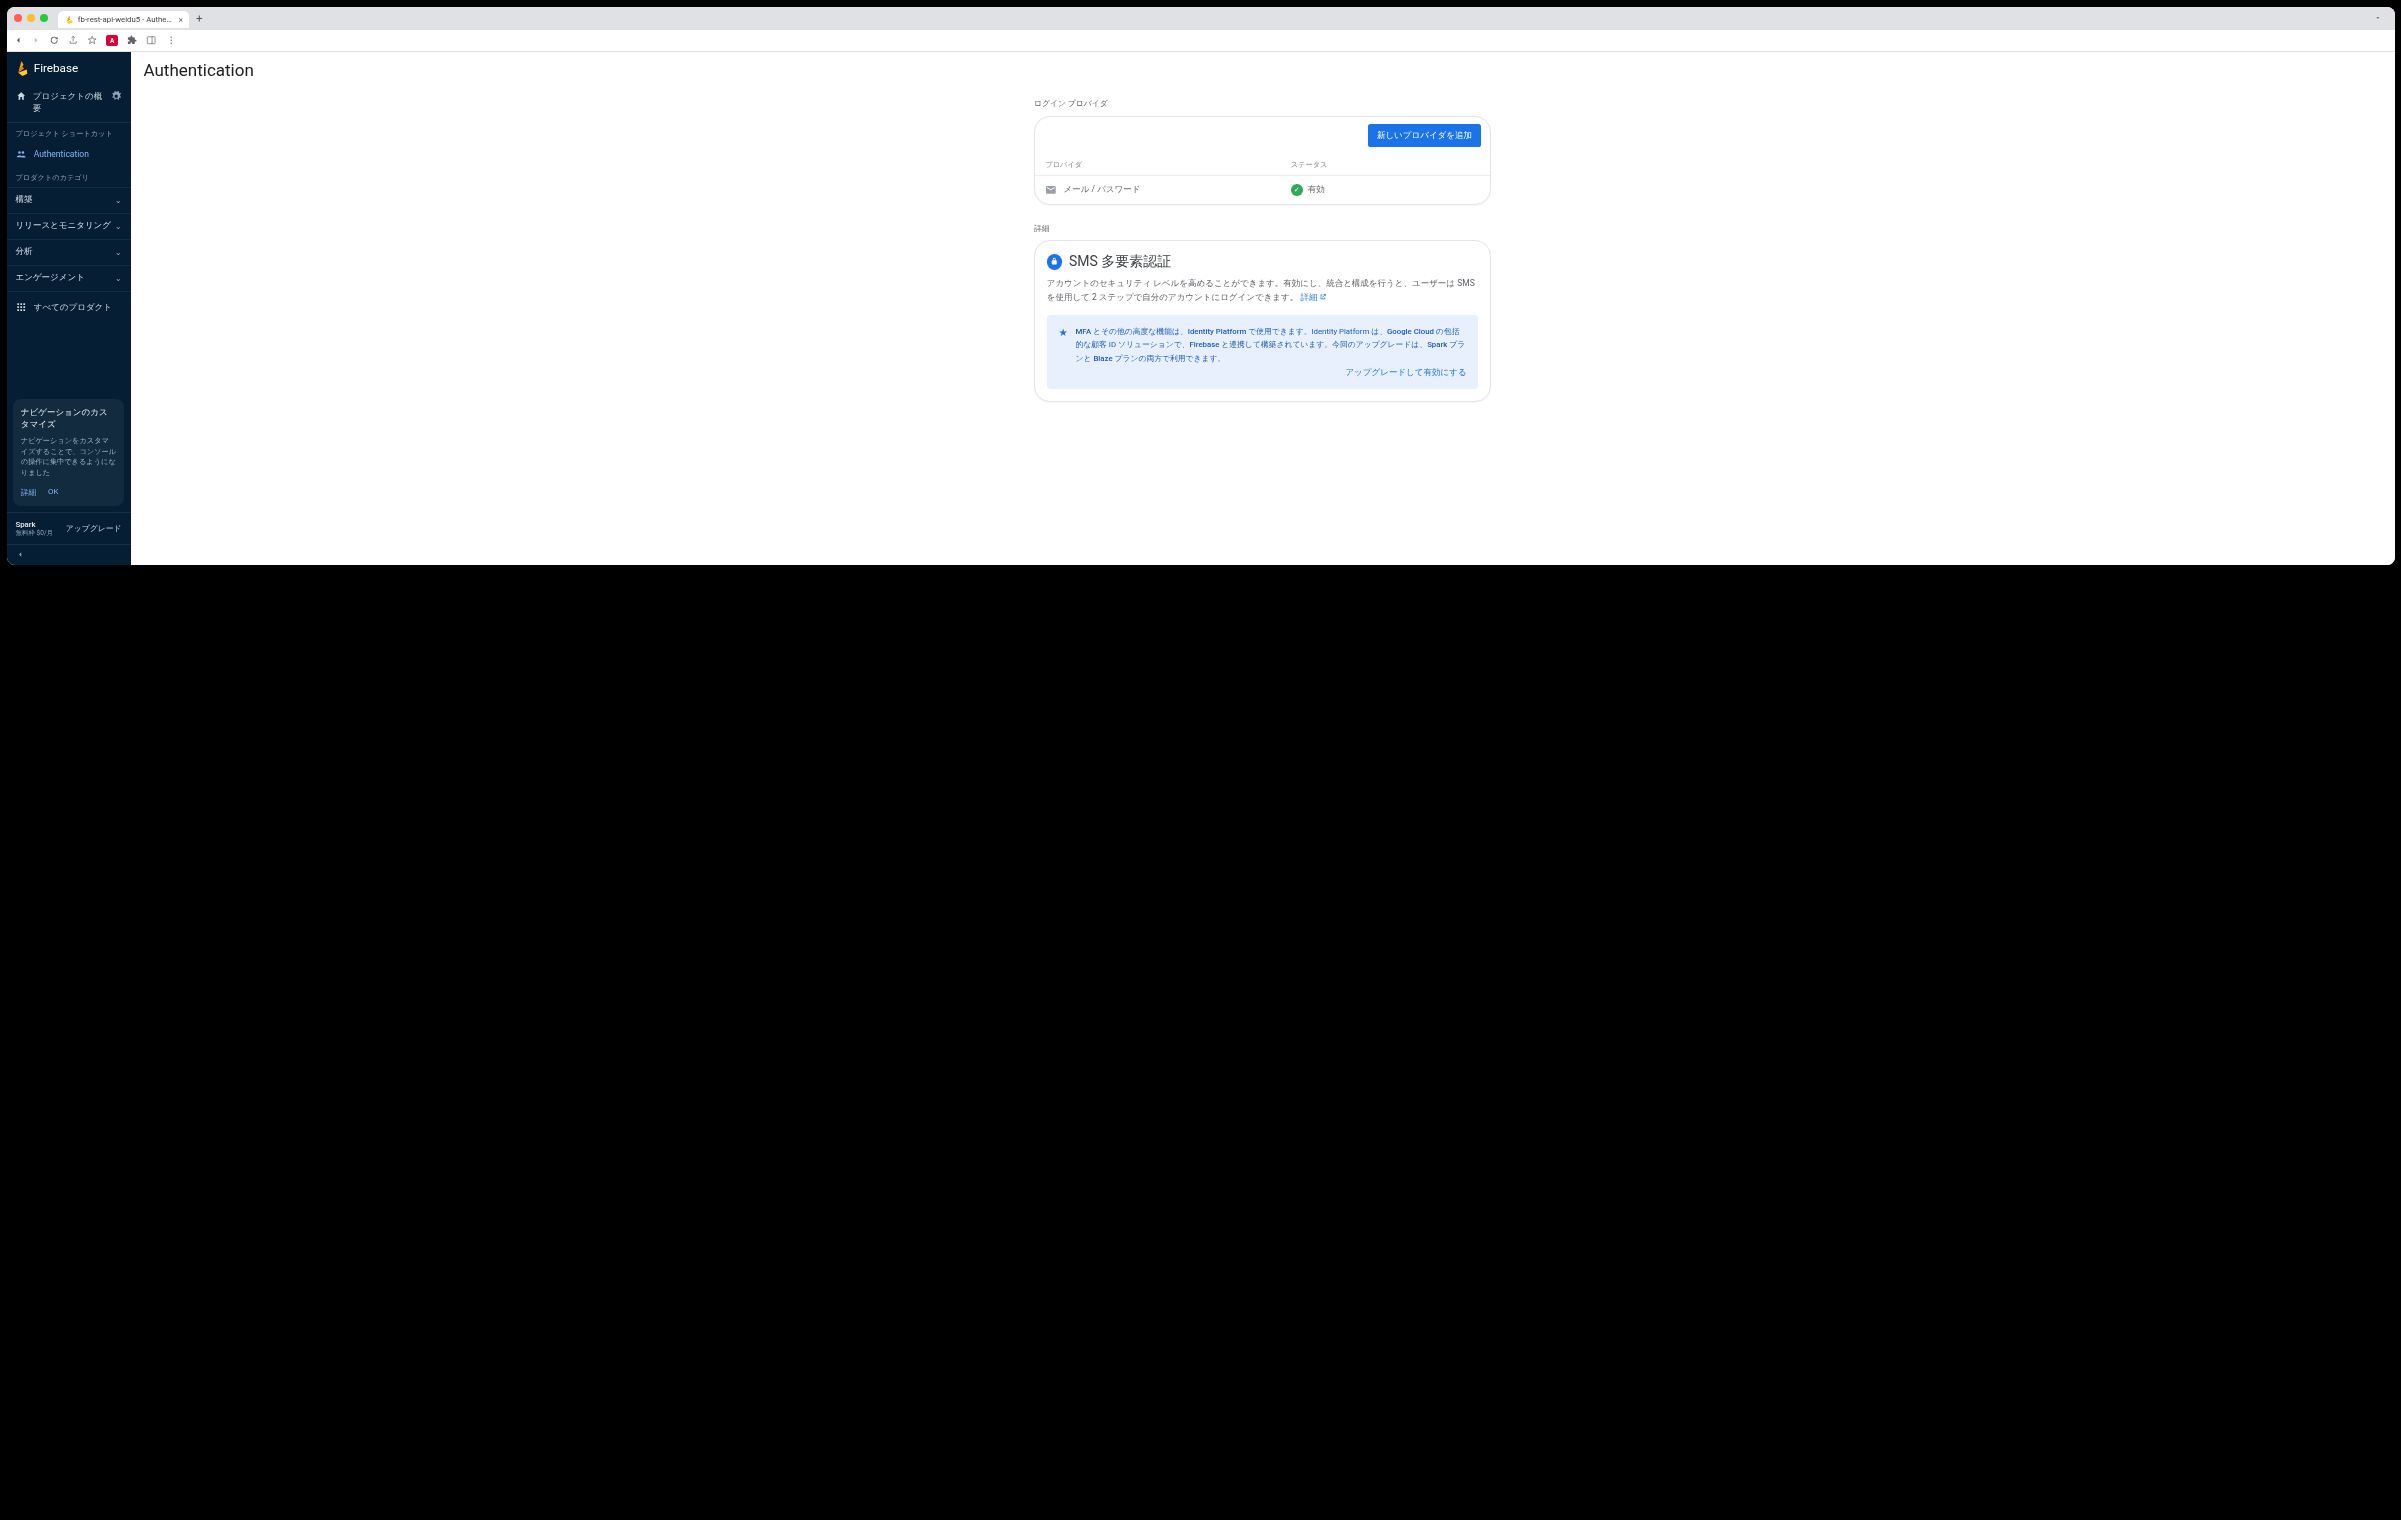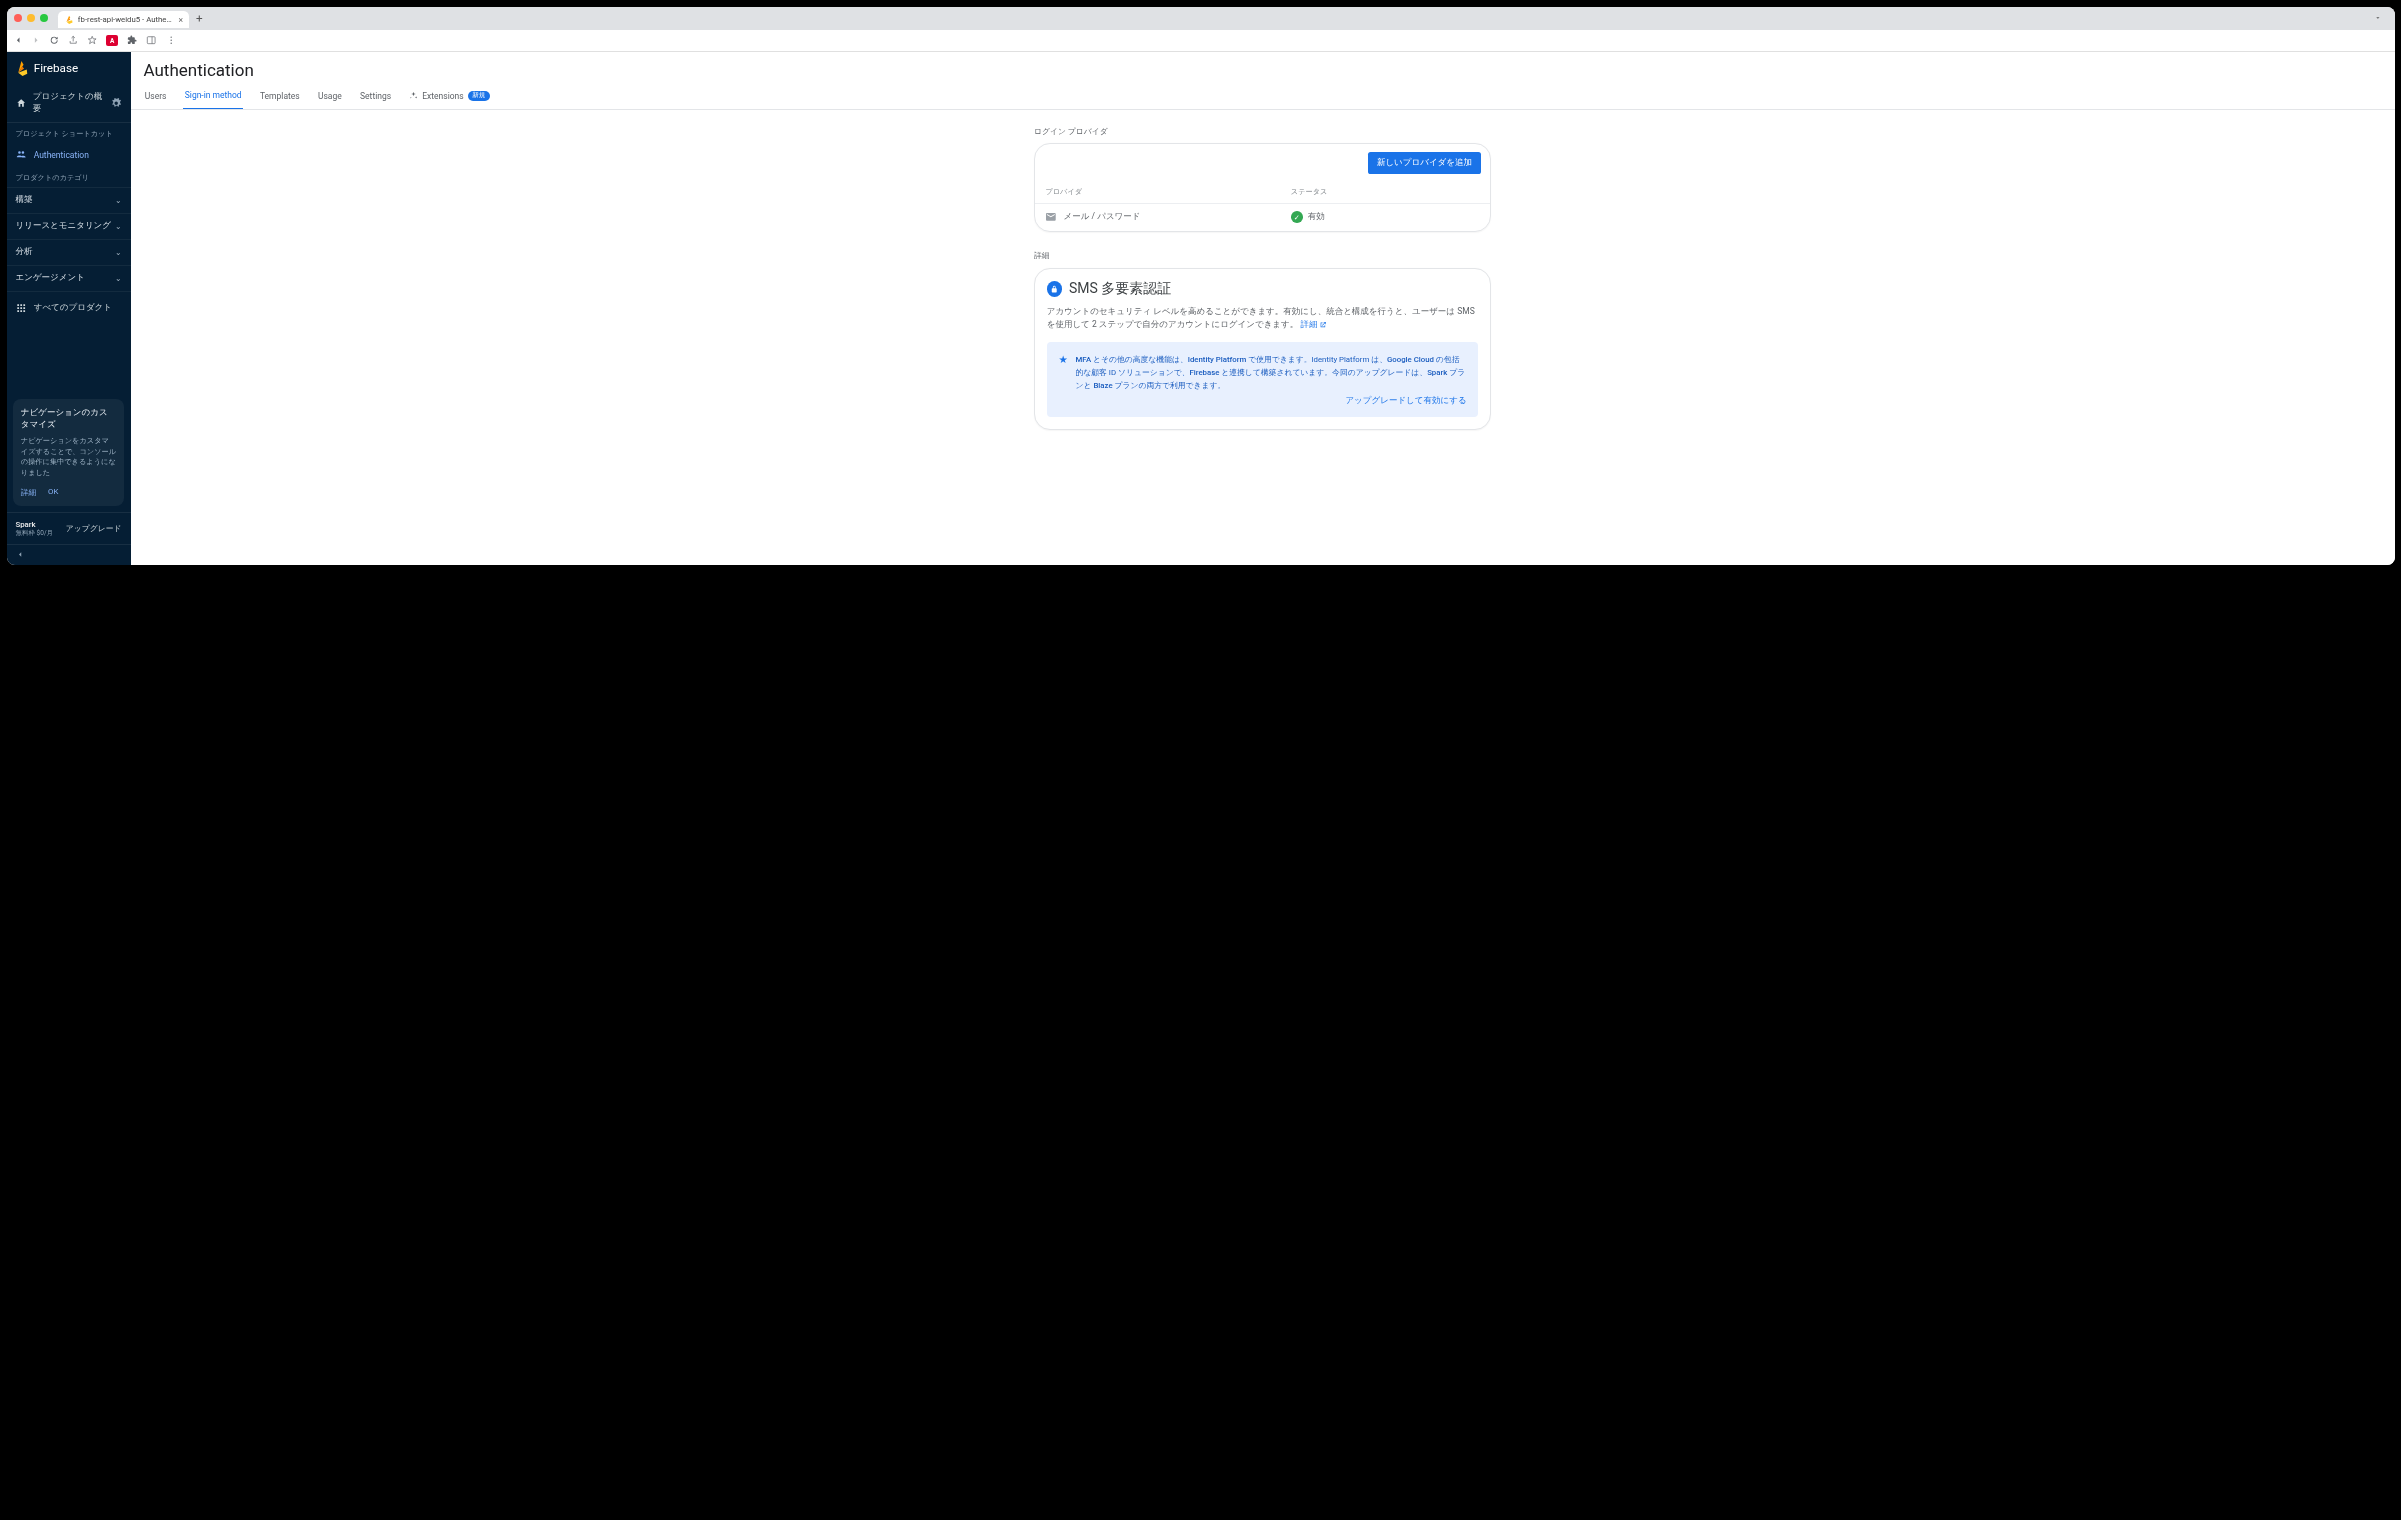--- a/index.html
+++ b/index.html
@@ -18,21 +18,21 @@
 .tab-chevron { margin-left:auto; margin-right:5.2px; color:#555; }
 .addressbar { height:22px; background:#fff; display:flex; align-items:center; padding:0 6.5px; gap:7.8px; border-bottom:0.7px solid #e0e0e0; }
 .nav-ico { color:#5f6368; cursor:pointer; display:flex; align-items:center; }
 .url-box { flex:1; display:flex; align-items:center; gap:3.9px; font-size:8.5px; color:#5f6368; }
 .url-box .host { color:#202124; }
 .addr-right { display:flex; gap:9px; align-items:center; color:#5f6368; }
 .ext-badge { width:11.7px; height:11.7px; background:#dd0031; border-radius:2px; display:flex; align-items:center; justify-content:center; color:#fff; font-size:6.5px; font-weight:bold; }
 .app { flex:1; display:flex; overflow:hidden; }
 .sidebar { width:124px; background:#0c2340; background:linear-gradient(180deg,#051e34 0%,#051e34 100%); color:#b8c7d6; display:flex; flex-direction:column; font-size:8.5px; }
 .sb-header { display:flex; align-items:center; gap:5.2px; padding:7.8px 9px; color:#fff; font-size:11.7px; }
-.sb-row { display:flex; align-items:center; gap:6.5px; padding:6.5px 9px; cursor:pointer; color:#cfd8dc; }
+.sb-row { display:flex; gap:6.5px; padding:6.5px 9px; cursor:pointer; color:#cfd8dc; }
 .sb-row .ico { width:11.7px; display:flex; justify-content:center; }
 .sb-overview { border-bottom:0.7px solid rgba(255,255,255,0.08); }
 .sb-overview .gear { margin-left:auto; color:#8fa3b5; }
 .sb-section-label { padding:6.5px 9px 3.9px; font-size:7.2px; color:#8fa3b5; }
 .sb-item-active { color:#8ab4f8; }
 .sb-item-active .ico { color:#8ab4f8; }
 .sb-cat { display:flex; align-items:center; padding:6.5px 9px; cursor:pointer; border-top:0.7px solid rgba(255,255,255,0.06); color:#d9e1e8; font-size:8.5px; }
 .sb-cat .chev { margin-left:auto; font-size:7.8px; color:#9fb0bf; }
 .sb-custom { margin-top:auto; }
 .sb-card { background:rgba(255,255,255,0.06); margin:6.5px; padding:7.8px; border-radius:8px; font-size:7.8px; }
@@ -243,36 +243,20 @@
           <svg width="9" height="9" viewBox="0 0 24 24">
               <path fill="#8fa3b5" d="M14 6l-6 6 6 6"></path>
             </svg>
         </div>
       </div>
     </div>
 
     <div class="main">
       <div class="page-title">Authentication</div>
 
-      <div class="tabbar">
-        <div class="t">Users</div>
-        <div class="t active">Sign-in method</div>
-        <div class="t">Templates</div>
-        <div class="t">Usage</div>
-        <div class="t">Settings</div>
-        <div class="t">
-          <span class="sparkle">
-              <svg width="9" height="9" viewBox="0 0 24 24">
-                <path fill="#5f6368" d="M12 2l1.5 4.5L18 8l-4.5 1.5L12 14l-1.5-4.5L6 8l4.5-1.5zM19 14l.8 2.2L22 17l-2.2.8L19 20l-.8-2.2L16 17l2.2-.8zM5 16l.6 1.6L7 18l-1.4.4L5 20l-.6-1.6L3 18l1.4-.4z"></path>
-              </svg>
-            </span>
-          <span>Extensions</span>
-          <span class="badge-new">新規</span>
-        </div>
-      </div>
 
       <div class="content">
         <div class="section">
           <div class="section-label">ログイン プロバイダ</div>
           <div class="card">
             <div class="card-top">
               <button class="btn-primary">新しいプロバイダを追加</button>
             </div>
             <div class="table-head">
               <div class="c1">プロバイダ</div>

